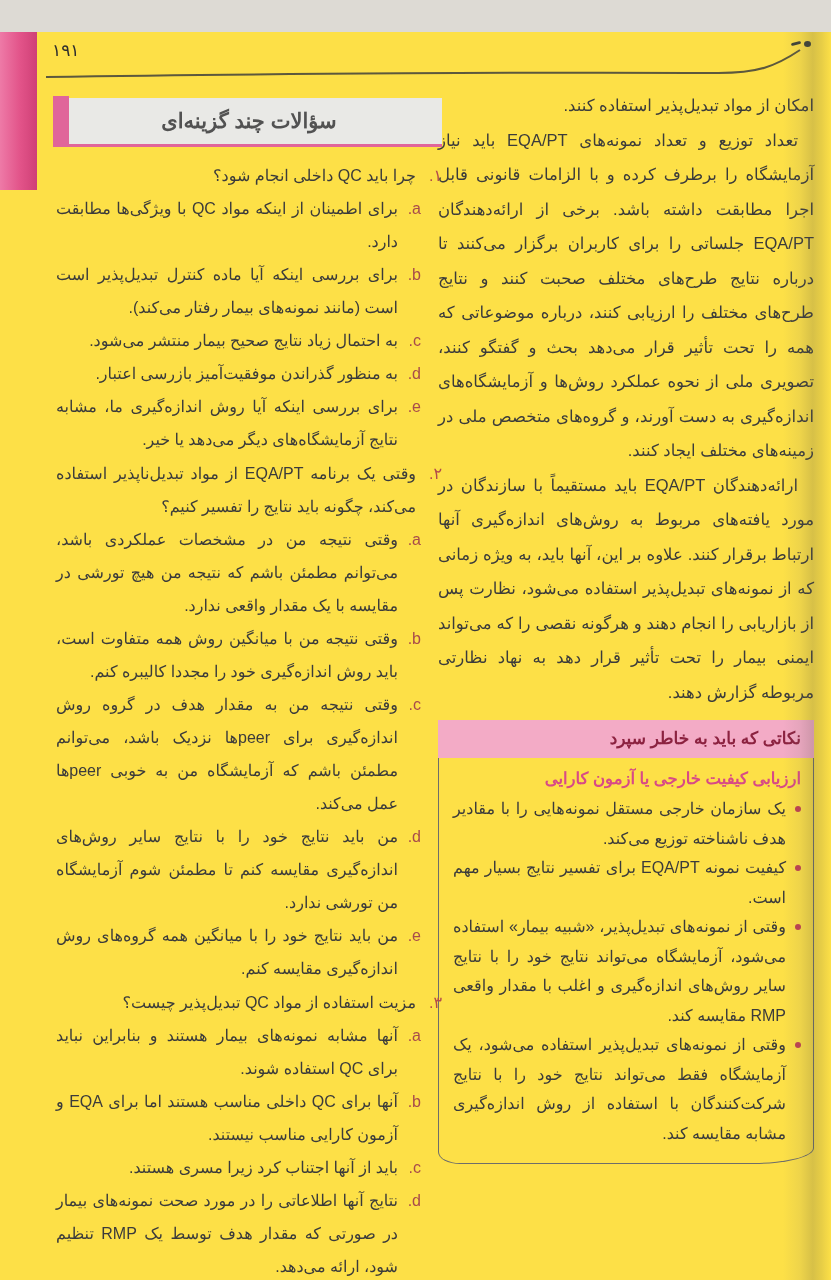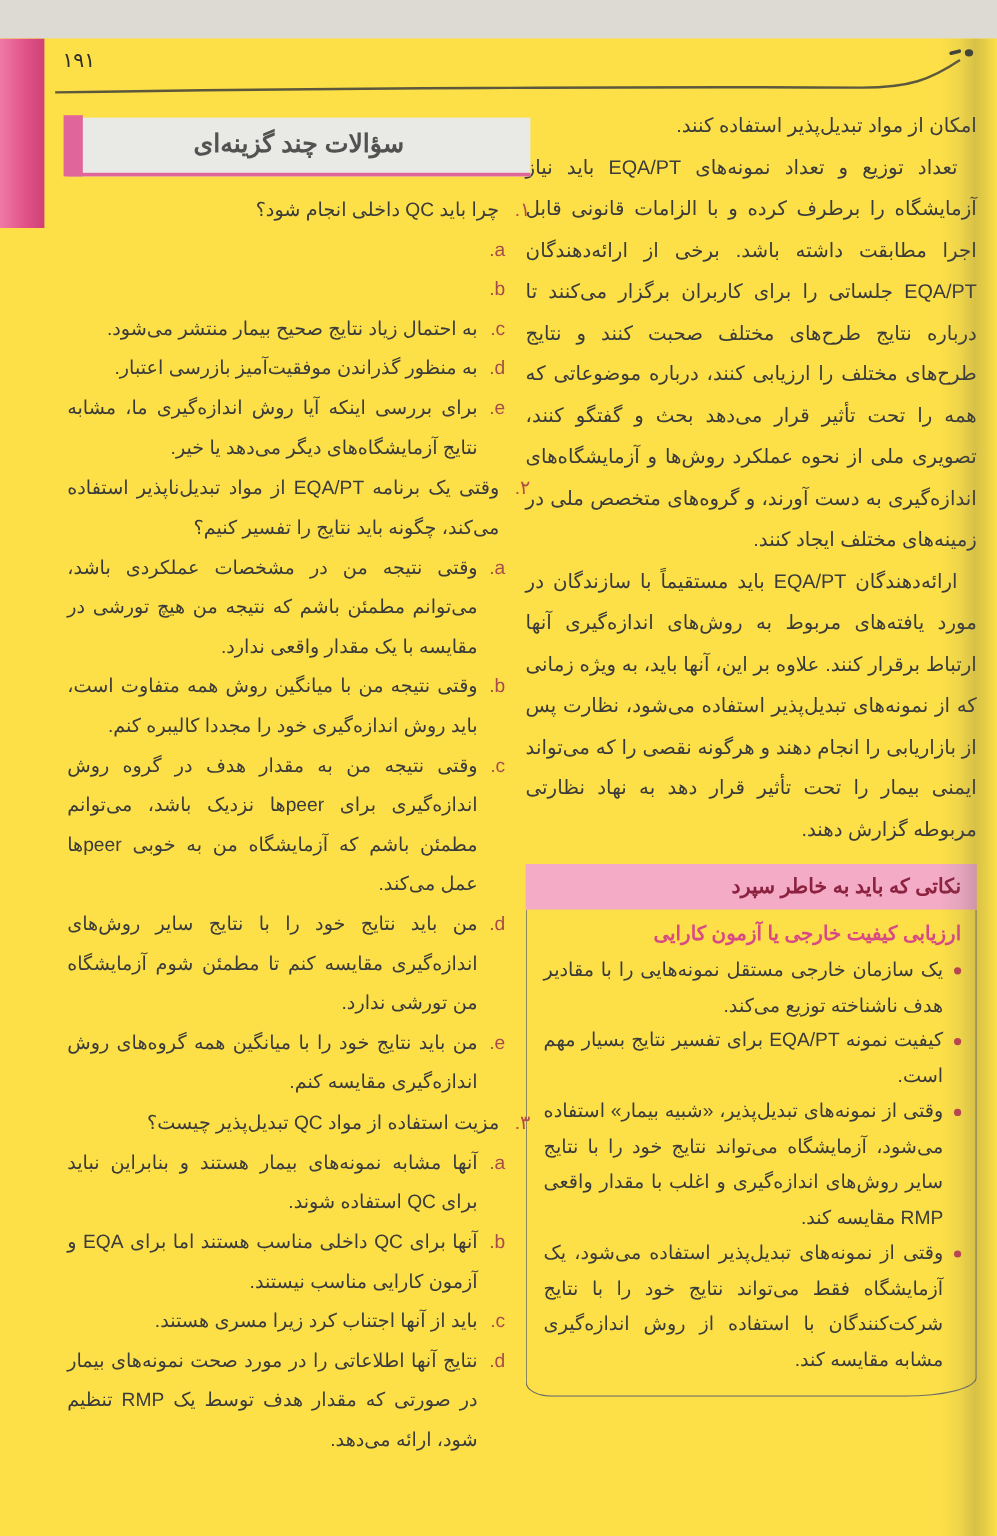--- a/index.html
+++ b/index.html
@@ -111,23 +111,25 @@
       <div class="section-title">سؤالات چند گزینه‌ای</div>
     </div>
 
     <div class="q">
       <div class="q-head">
         <span class="q-num">۱.</span>
         <span class="q-text">چرا باید QC داخلی انجام شود؟</span>
       </div>
       <div class="opt">
         <span class="opt-letter">a.</span>
+        <span class="opt-text">برای اطمینان از اینکه مواد QC با ویژگی‌ها مطابقت دارد.</span>
       </div>
       <div class="opt">
         <span class="opt-letter">b.</span>
+        <span class="opt-text">برای بررسی اینکه آیا ماده کنترل تبدیل‌پذیر است است (مانند نمونه‌های بیمار رفتار می‌کند).</span>
       </div>
       <div class="opt">
         <span class="opt-letter">c.</span>
         <span class="opt-text">به احتمال زیاد نتایج صحیح بیمار منتشر می‌شود.</span>
       </div>
       <div class="opt">
         <span class="opt-letter">d.</span>
         <span class="opt-text">به منظور گذراندن موفقیت‌آمیز بازرسی اعتبار.</span>
       </div>
       <div class="opt">

